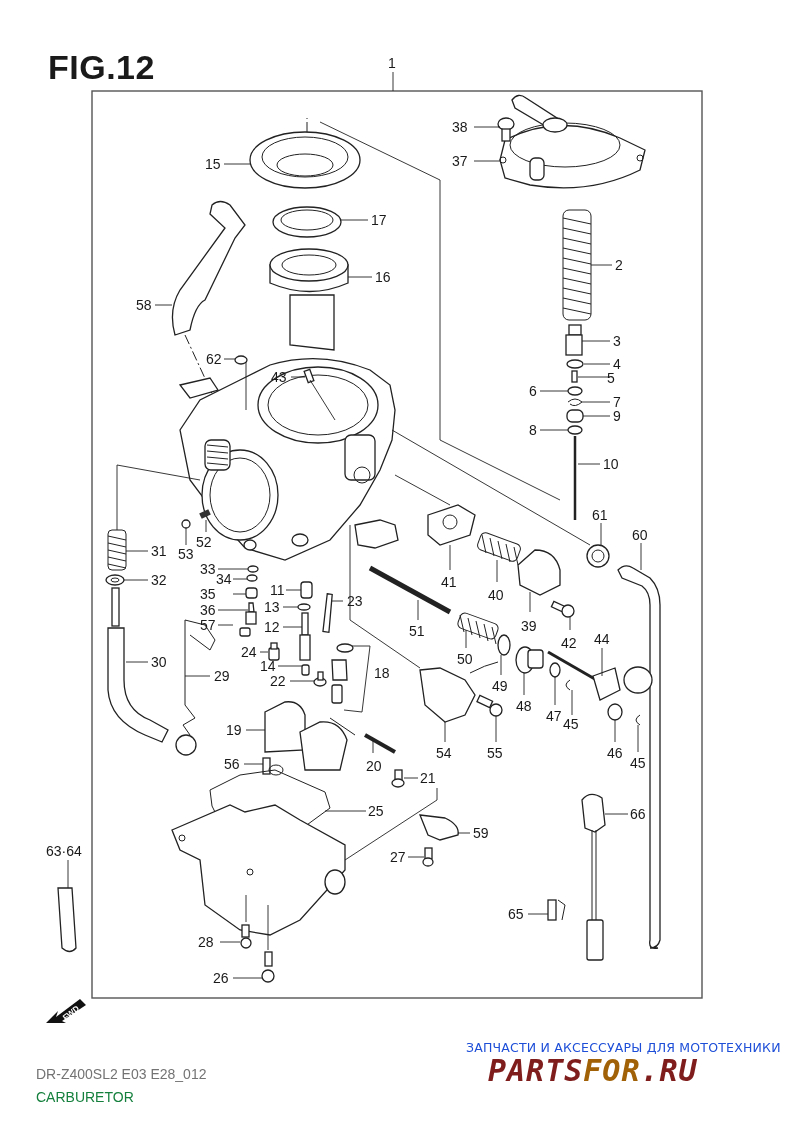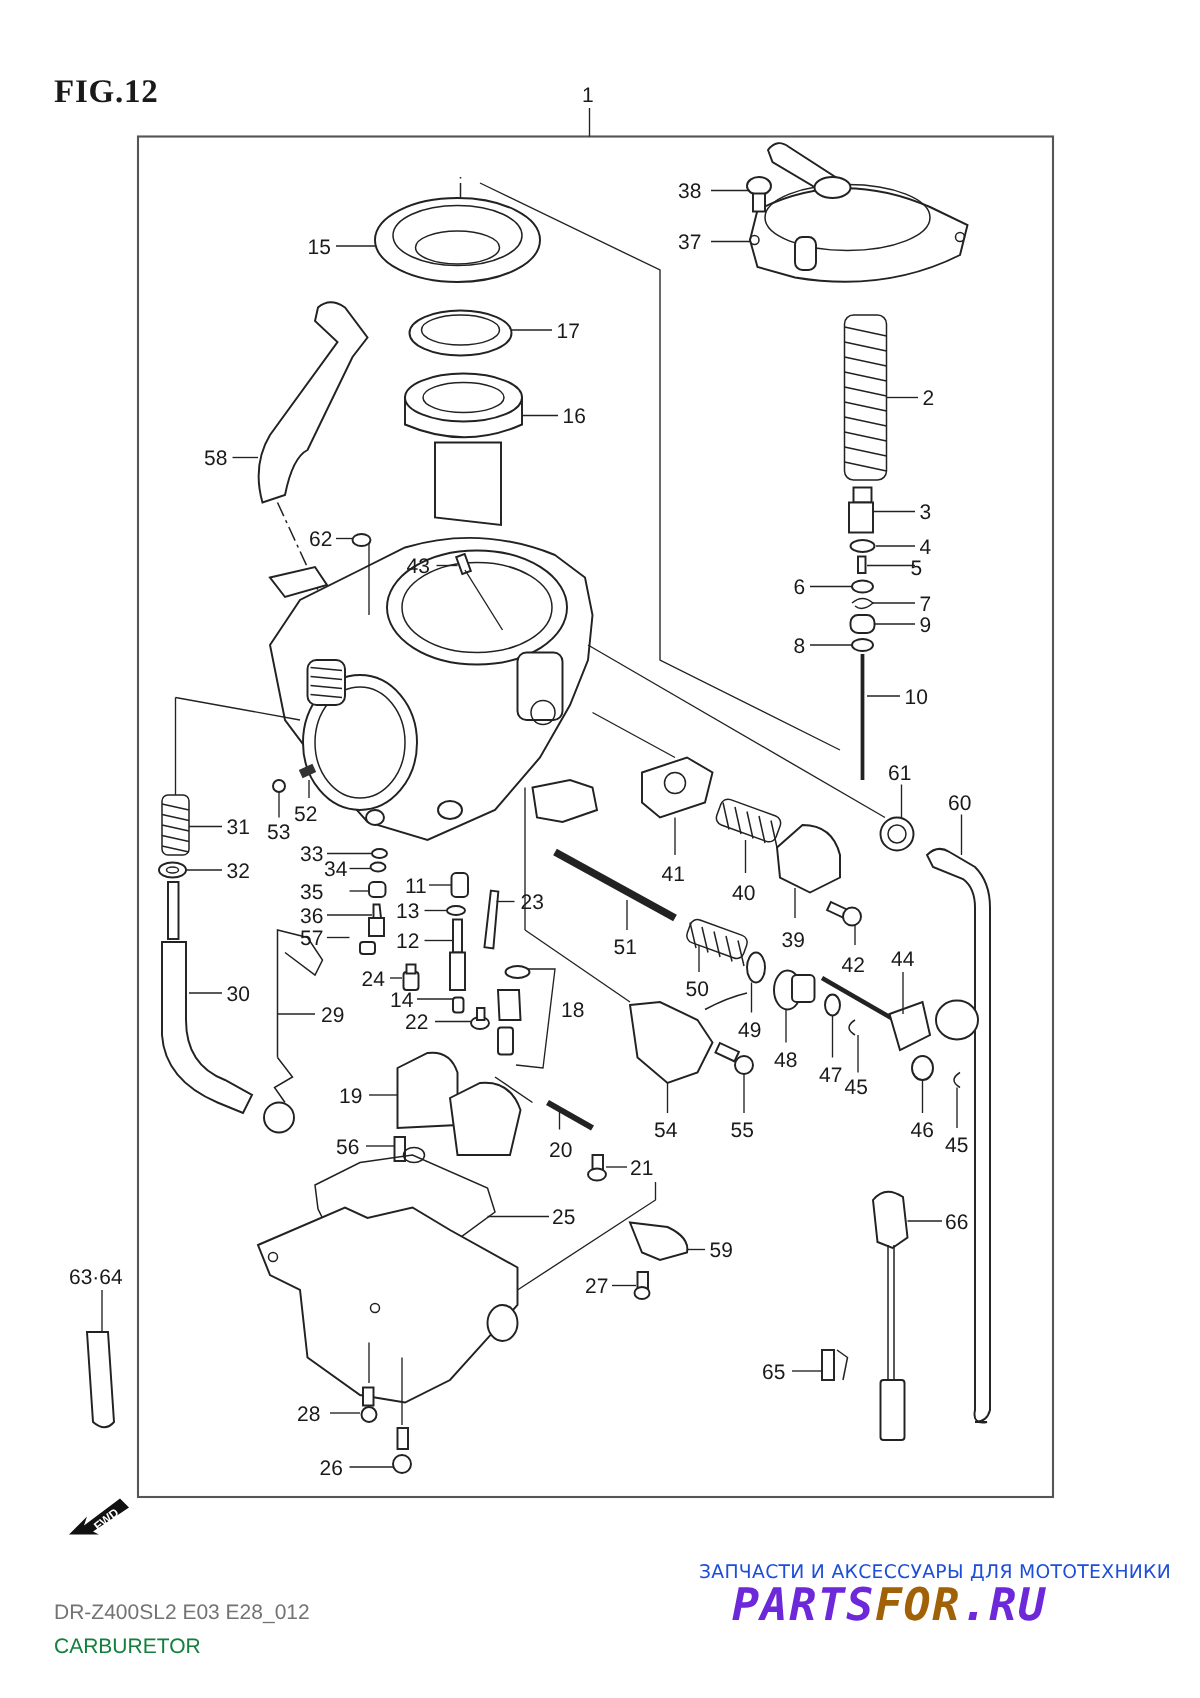--- a/index.html
+++ b/index.html
@@ -1,35 +1,35 @@
 <!DOCTYPE html>
 <html><head>
 <meta charset="utf-8">
 <style>
   html, body { margin: 0; padding: 0; background: #ffffff; }
   body { width: 800px; height: 1132px; position: relative; overflow: hidden;
          font-family: "Liberation Sans", sans-serif; color: #1a1a1a; }
-  #fig-title { position: absolute; left: 36px; top: 48px; font-size: 22px; font-weight: bold;
-               font-family: Liberation Serif, serif; letter-spacing: 0.5px; }
+  #fig-title { position: absolute; left: 48px; top: 48px; font-size: 34px; font-weight: bold;
+               font-family: Liberation Sans, sans-serif; letter-spacing: 0.5px; }
   #diagram { position: absolute; left: 0; top: 0; width: 800px; height: 1132px; }
   #diagram .lbl { font-family: "Liberation Sans", sans-serif; font-size: 14px; fill: #1a1a1a; }
   #diagram .part { fill: #ffffff; stroke: #222; stroke-width: 1.3; }
   #diagram .thin { fill: none; stroke: #222; stroke-width: 1; }
   #diagram .lead { fill: none; stroke: #222; stroke-width: 0.9; }
   #diagram .dash { fill: none; stroke: #222; stroke-width: 1; stroke-dasharray: 10 3 2 3; }
   #diagram .frame { fill: none; stroke: #555; stroke-width: 1.4; }
   #footer-model { position: absolute; left: 36px; top: 1066px; font-size: 14px;
                   font-family: "Liberation Sans", sans-serif; color: #737373; }
   #footer-name { position: absolute; left: 36px; top: 1089px; font-size: 14px;
                  font-family: "Liberation Sans", sans-serif; color: #15803d; }
   #wm-tagline { position: absolute; left: 466px; top: 1040px; font-size: 12.5px; color: #1d4ed8;
                 font-family: "DejaVu Sans", sans-serif; letter-spacing: 0.2px; }
   #wm-brand { position: absolute; left: 488px; top: 1053px; font-size: 30px; font-weight: bold;
               font-family: "DejaVu Sans Mono", monospace; letter-spacing: 1px; font-style: italic; }
-  #wm-brand .a { color: #6d28d9; }
+  #wm-brand .a { color: #7f1d1d; }
   #wm-brand .b { color: #a16207; }
   #fwd { position: absolute; left: 44px; top: 993px; }
 </style>
 </head>
 <body>
 
 <div id="fig-title">FIG.12</div>
 
 <svg id="diagram" viewBox="0 0 800 1132" xmlns="http://www.w3.org/2000/svg">
 

